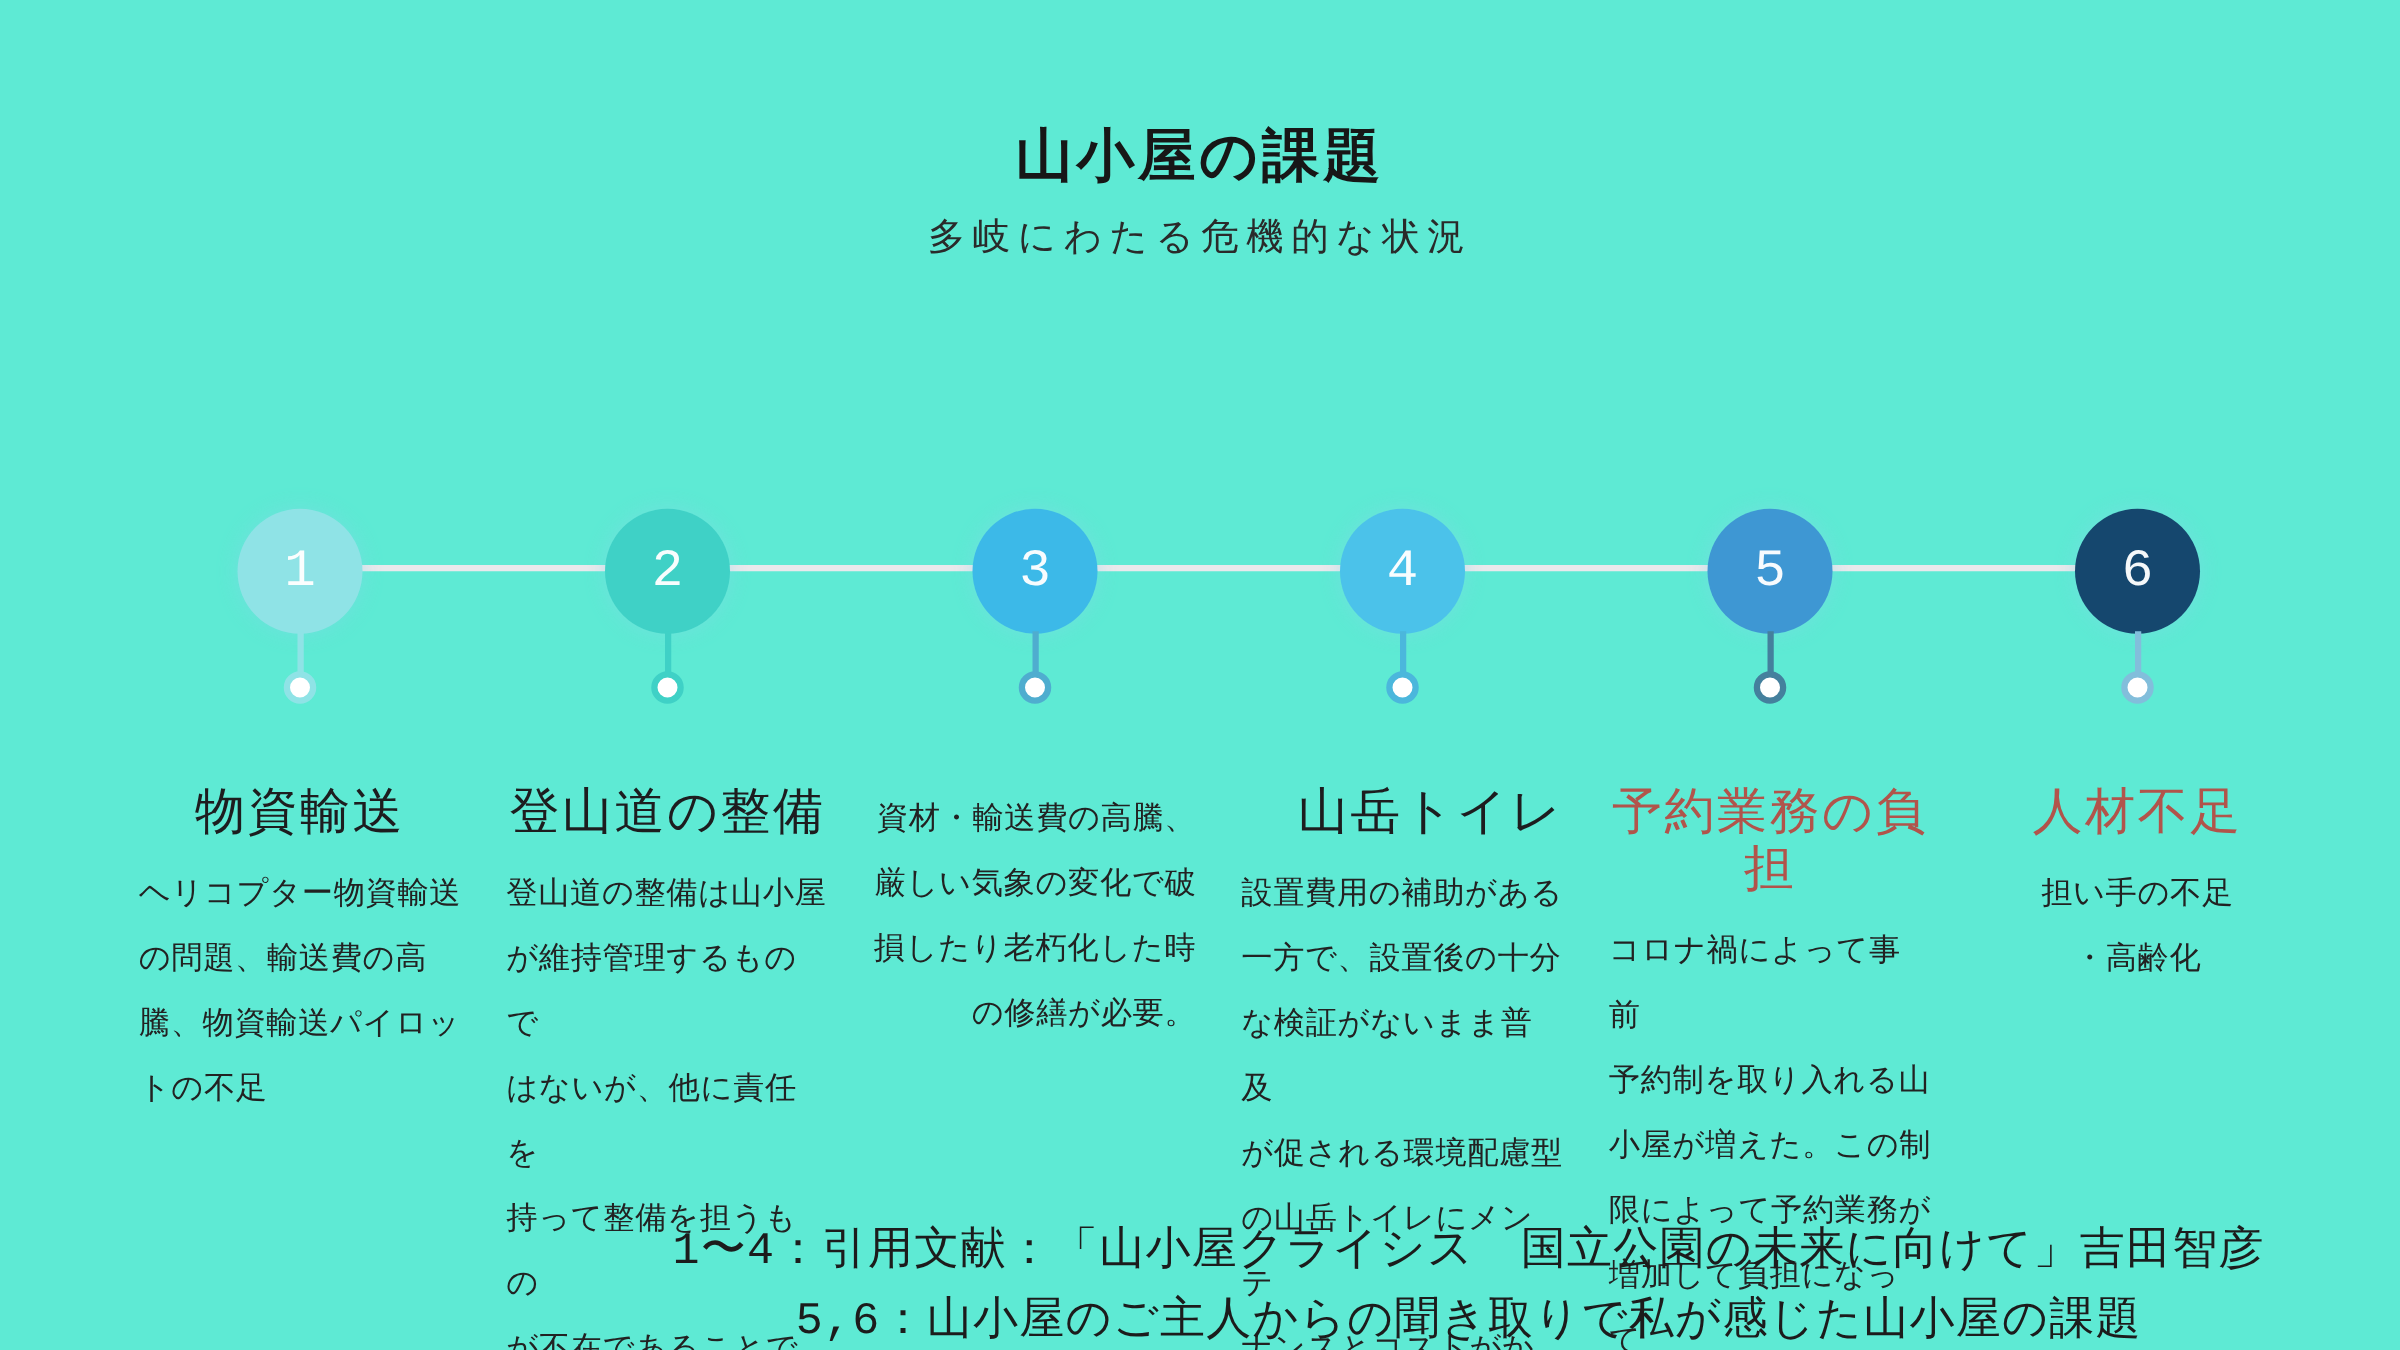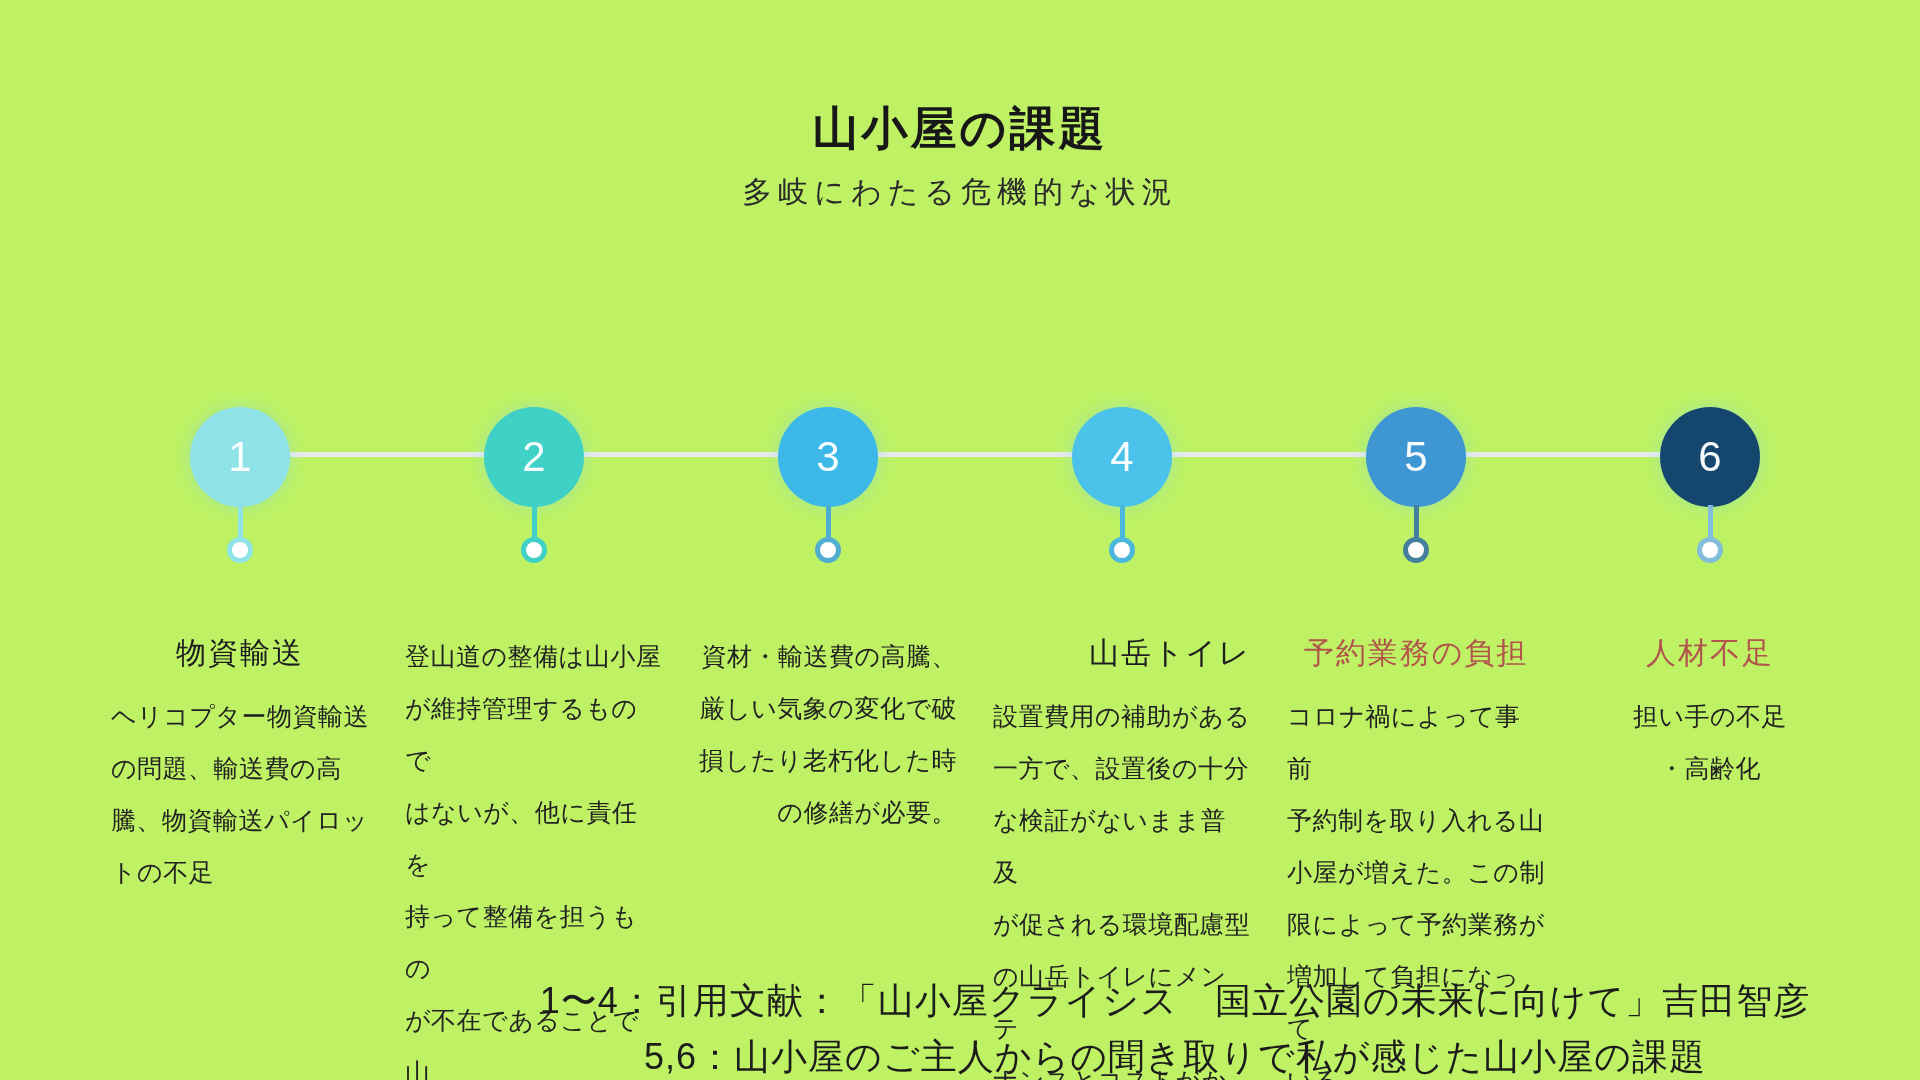--- a/index.html
+++ b/index.html
@@ -1,38 +1,38 @@
 <!DOCTYPE html>
 <html><head>
 <meta charset="utf-8">
 <style>
   html,body{margin:0;padding:0;background:#ffffff;}
   .canvas{
-    position:relative;width:1920px;height:1080px;background:#bef264;overflow:hidden;
-    font-family:Liberation Sans, sans-serif;color:#1e1e1e;
+    position:relative;width:1920px;height:1080px;background:#5eead4;overflow:hidden;
+    font-family:Liberation Mono, monospace;color:#1e1e1e;
   }
   
   .hdr{position:absolute;left:0;top:0;width:1920px;text-align:center;}
   .hdr-title{margin-top:98px;font-size:46px;font-weight:700;letter-spacing:3px;color:#171717;line-height:60px;}
   .hdr-sub{margin-top:14px;font-size:30px;font-weight:400;letter-spacing:6px;color:#2a2a2a;line-height:40px;}
   
   .connector{position:absolute;left:240px;top:452px;width:1470px;height:5px;background:#e9e9ec;border-radius:3px;z-index:0;}
   .c1{--cx:240px;} .c2{--cx:534px;} .c3{--cx:828px;} .c4{--cx:1122px;} .c5{--cx:1416px;} .c6{--cx:1710px;}
   .circle{
     position:absolute;top:407px;left:calc(var(--cx) - 50px);width:100px;height:100px;border-radius:50%;
     display:flex;align-items:center;justify-content:center;z-index:1;
     box-shadow:0 0 16px rgba(130,216,230,0.45);
   }
   .num{font-size:42px;font-weight:300;color:rgba(255,255,255,0.96);line-height:1;}
   .stem{position:absolute;top:505px;left:calc(var(--cx) - 2.5px);width:5px;height:33px;z-index:1;}
   .ring{position:absolute;top:537px;left:calc(var(--cx) - 13px);width:16px;height:16px;border:5px solid #999;
         border-radius:50%;background:#ffffff;z-index:1;}
   
   .col{position:absolute;top:630px;left:calc(var(--cx) - 129px);width:258px;}
-  .col-title{font-size:30px;line-height:46px;letter-spacing:2px;text-align:center;color:#1d1d1f;
+  .col-title{font-size:40px;line-height:46px;letter-spacing:2px;text-align:center;color:#1d1d1f;
              white-space:pre-line;margin-bottom:14px;}
   .col-desc{font-size:25px;line-height:52px;letter-spacing:0.5px;color:#222222;text-align:left;white-space:pre-line;}
   
   .footer{position:absolute;left:430px;top:973px;width:1490px;text-align:center;
           font-size:36px;line-height:56px;letter-spacing:1px;color:#1c1c1c;}
 </style>
 </head>
 <body>
 
 <div class="canvas">
@@ -82,20 +82,21 @@
 
   <div class="col c1">
     <div class="col-title" style="color: rgb(29, 29, 31);">物資輸送</div>
     <div class="col-desc" style="text-align: left;">ヘリコプター物資輸送
 の問題、輸送費の高
 騰、物資輸送パイロッ
 トの不足</div>
   </div>
 
   <div class="col c2">
+    <div class="col-title" style="color: rgb(29, 29, 31);">登山道の整備</div>
     <div class="col-desc" style="text-align: left;">登山道の整備は山小屋
 が維持管理するもので
 はないが、他に責任を
 持って整備を担うもの
 が不在であることで山
 小屋が登山道整備を担
 っている場合がある</div>
   </div>
 
   <div class="col c3">

